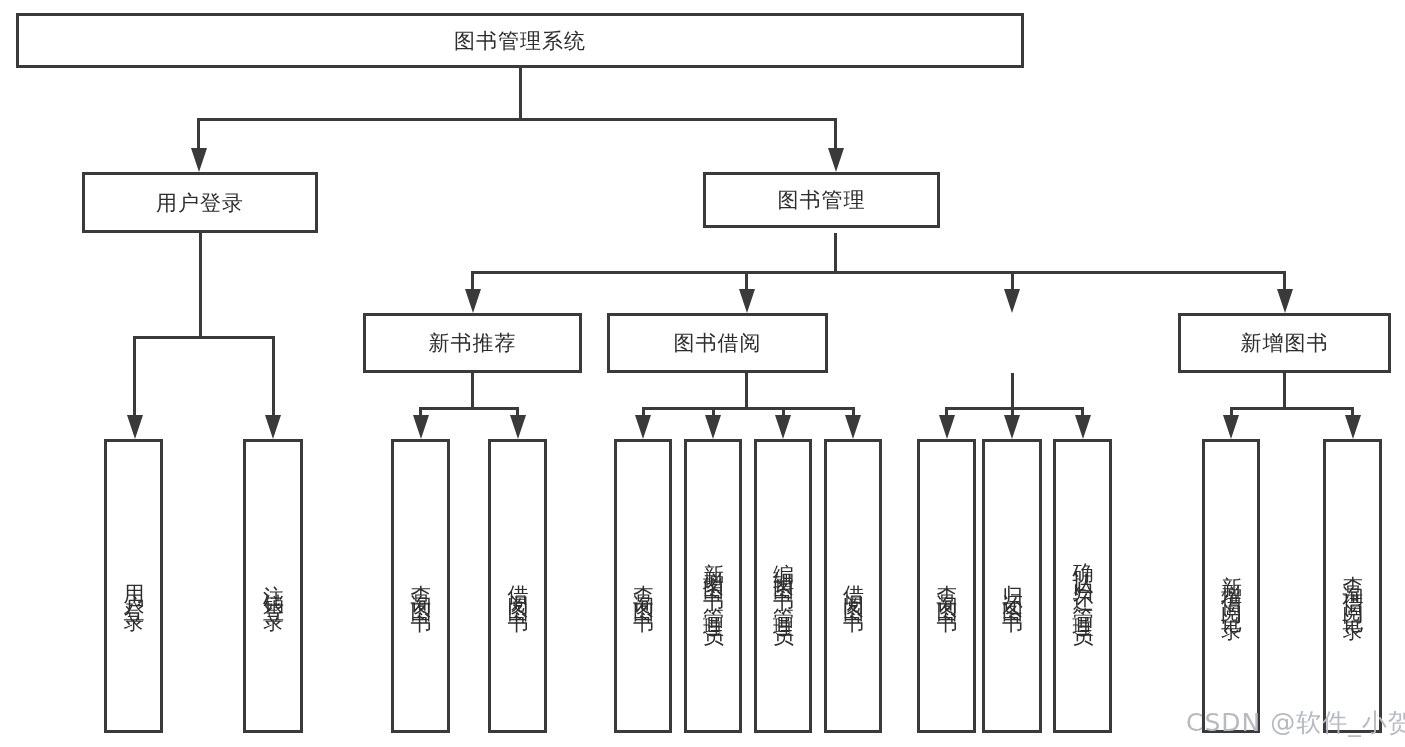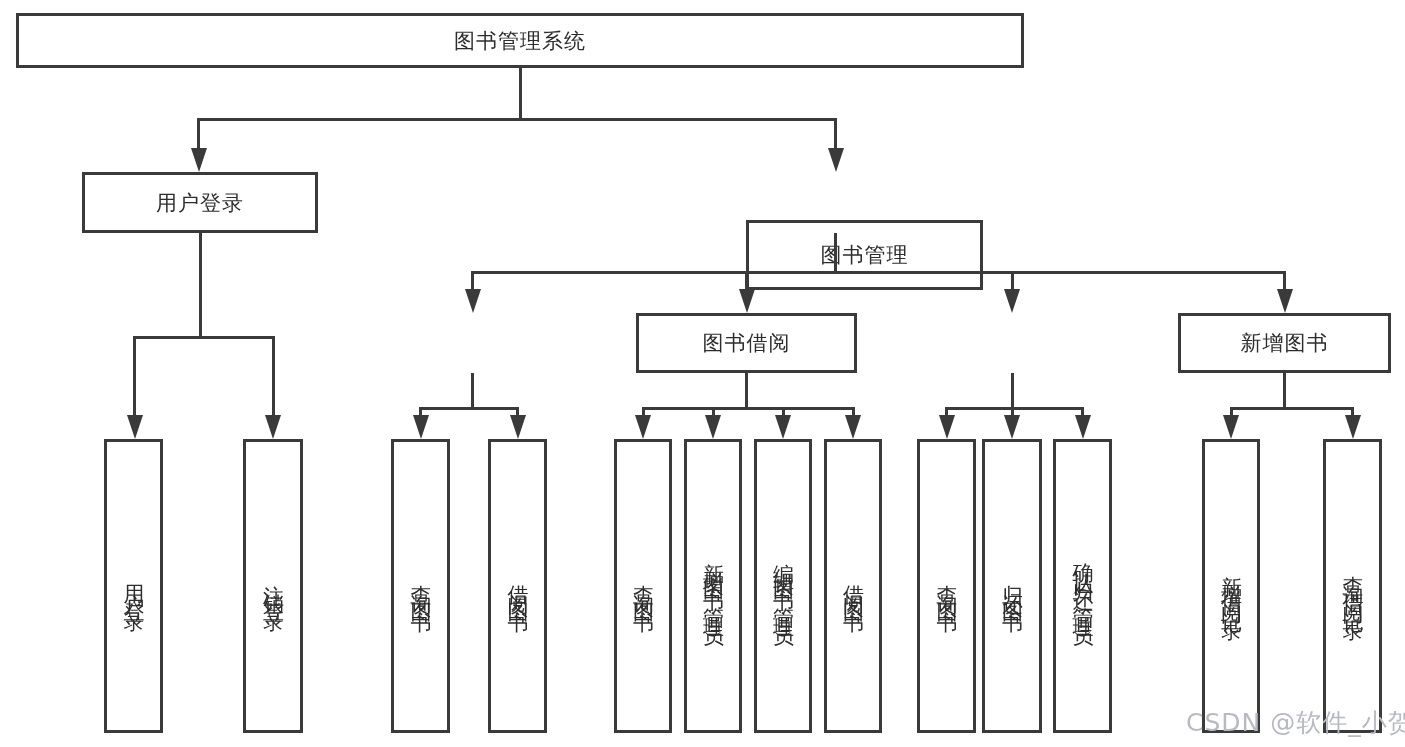--- a/index.html
+++ b/index.html
@@ -59,21 +59,21 @@
   <div class="vline" style="left:518.5px; top:68px; height:50px;"></div>
   <div class="hline" style="left:197px; top:118px; width:640px;"></div>
   <div class="vline" style="left:197px; top:118px; height:30px;"></div>
   <div class="arrow" style="left:190.5px; top:148px;"></div>
   <div class="vline" style="left:834px; top:118px; height:30px;"></div>
   <div class="arrow" style="left:827.5px; top:148px;"></div>
 
   <div class="box" style="left:82px; top:172px; width:236px; height:61px;">
     <span>用户登录</span>
   </div>
-  <div class="box" style="left:746px; top:172px; width:237px; height:70px;margin-top:48px;">
+  <div class="box" style="left:703px; top:172px; width:237px; height:56px;">
     <span>图书管理</span>
   </div>
 
   <div class="vline" style="left:198.5px; top:233px; height:103px;"></div>
   <div class="hline" style="left:133px; top:336px; width:141.5px;"></div>
   <div class="vline" style="left:133px; top:336px; height:79px;"></div>
   <div class="arrow" style="left:126.5px; top:415px;"></div>
   <div class="vline" style="left:271.5px; top:336px; height:79px;"></div>
   <div class="arrow" style="left:265px; top:415px;"></div>
 
@@ -81,21 +81,24 @@
   <div class="hline" style="left:471px; top:271px; width:815px;"></div>
   <div class="vline" style="left:471px; top:271px; height:18px;"></div>
   <div class="arrow" style="left:464.5px; top:289px;"></div>
   <div class="vline" style="left:745px; top:271px; height:18px;"></div>
   <div class="arrow" style="left:738.5px; top:289px;"></div>
   <div class="vline" style="left:1010.5px; top:271px; height:18px;"></div>
   <div class="arrow" style="left:1004px; top:289px;"></div>
   <div class="vline" style="left:1283px; top:271px; height:18px;"></div>
   <div class="arrow" style="left:1276.5px; top:289px;"></div>
 
-  <div class="box" style="left:636px; top:313px; width:221px; height:60px;">
+  <div class="box" style="left:363px; top:313px; width:219px; height:60px;">
+    <span>新书推荐</span>
+  </div>
+  <div class="box" style="left:607px; top:313px; width:221px; height:60px;">
     <span>图书借阅</span>
   </div>
   <div class="box" style="left:1178px; top:313px; width:213px; height:60px;">
     <span>新增图书</span>
   </div>
 
   <div class="vline" style="left:471px; top:373px; height:34px;"></div>
   <div class="hline" style="left:419px; top:407px; width:100px;"></div>
   <div class="vline" style="left:419px; top:407px; height:8px;"></div>
   <div class="arrow" style="left:412.5px; top:415px;"></div>

